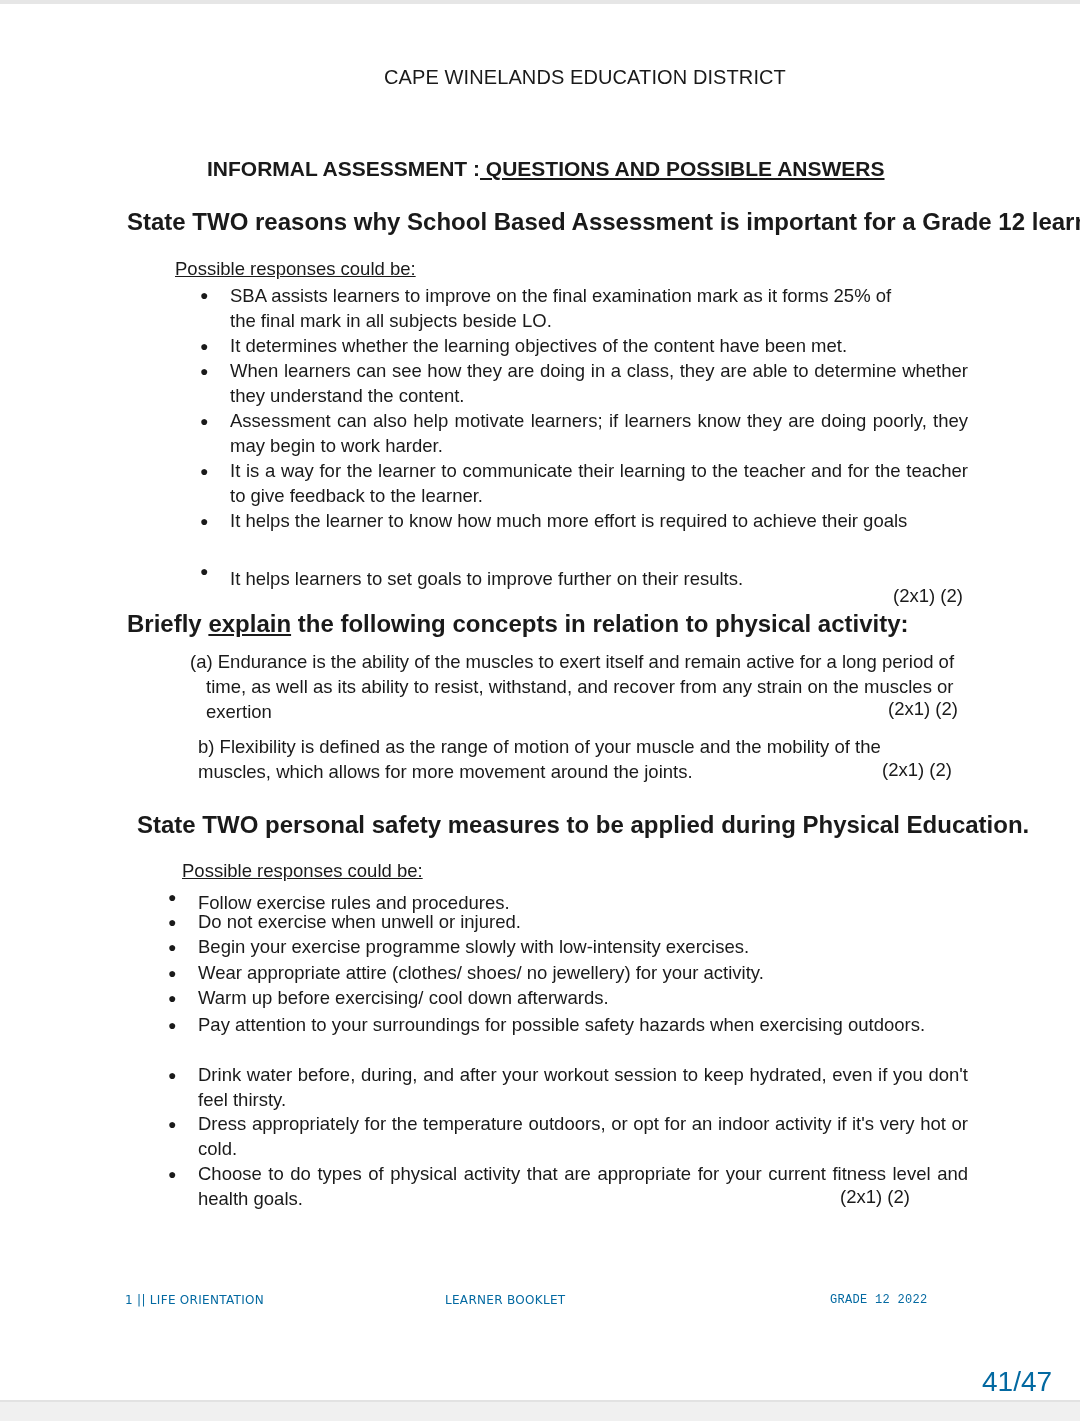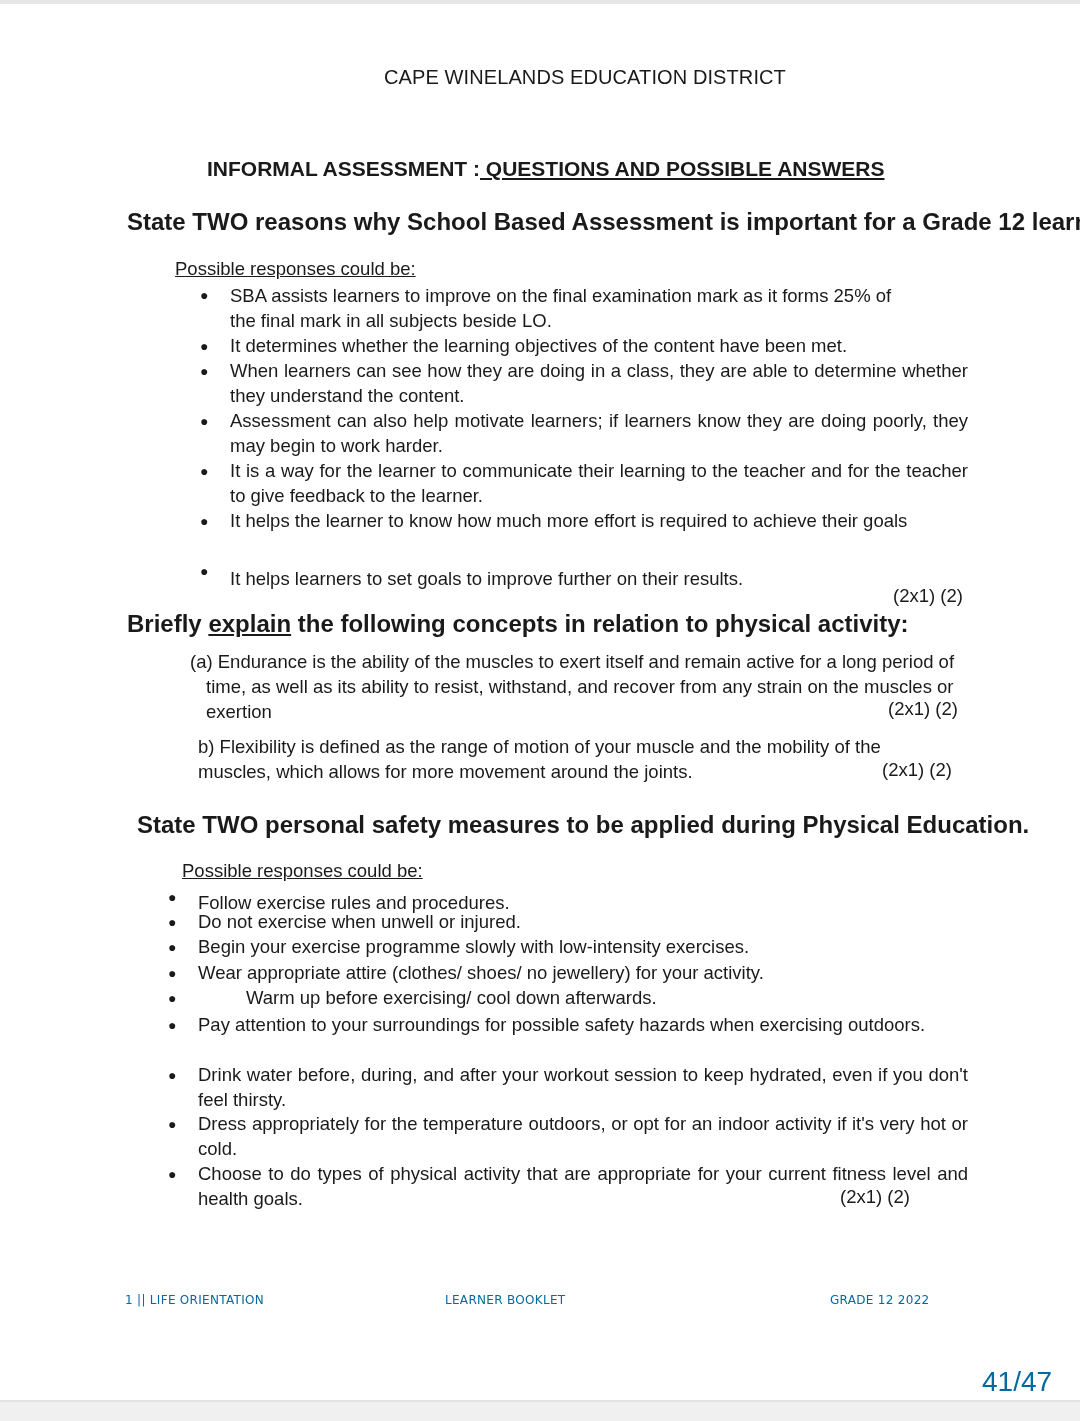--- a/index.html
+++ b/index.html
@@ -84,35 +84,35 @@
   <span class="bullet" style="left:168px; top:914px;">●</span>
   <div class="abs body" style="left:198px; top:909px;">Do not exercise when unwell or injured.</div>
 
   <span class="bullet" style="left:168px; top:939px;">●</span>
   <div class="abs body" style="left:198px; top:934px;">Begin your exercise programme slowly with low-intensity exercises.</div>
 
   <span class="bullet" style="left:168px; top:965px;">●</span>
   <div class="abs body" style="left:198px; top:960px;">Wear appropriate attire (clothes/ shoes/ no jewellery) for your activity.</div>
 
   <span class="bullet" style="left:168px; top:990px;">●</span>
-  <div class="abs body" style="left:198px; top:985px;margin-left:48px;">Warm up before exercising/ cool down afterwards.</div>
+  <div class="abs body" style="left:198px; top:985px;">Warm up before exercising/ cool down afterwards.</div>
 
   <span class="bullet" style="left:168px; top:1017px;">●</span>
   <div class="abs body just" style="left:198px; top:1012px; width:770px;">Pay attention to your surroundings for possible safety hazards when exercising outdoors.</div>
 
   <span class="bullet" style="left:168px; top:1067px;">●</span>
   <div class="abs body just" style="left:198px; top:1062px; width:770px;">Drink water before, during, and after your workout session to keep hydrated, even if you don't feel thirsty.</div>
 
   <span class="bullet" style="left:168px; top:1116px;">●</span>
   <div class="abs body just" style="left:198px; top:1111px; width:770px;">Dress appropriately for the temperature outdoors, or opt for an indoor activity if it's very hot or cold.</div>
 
   <span class="bullet" style="left:168px; top:1166px;">●</span>
   <div class="abs body just" style="left:198px; top:1161px; width:770px;">Choose to do types of physical activity that are appropriate for your current   fitness level and health goals.</div>
 </div>
 <div class="abs marks" style="left:840px; top:1186px;">(2x1) (2)</div>
 
 <div class="abs footer" style="left:125px; top:1293px;">1 || LIFE ORIENTATION</div>
 <div class="abs footer" style="left:445px; top:1293px;">LEARNER BOOKLET</div>
-<div class="abs footer" style="left:830px; top:1293px;">GRADE 12 2022</div>
+<div class="abs footer" style="left:830px; top:1293px;font-family:Liberation Mono, monospace;">GRADE 12 2022</div>
 
 <div class="abs pager">41/47</div>
 
 <div class="bottom-bar"></div>
 
 </body></html>

